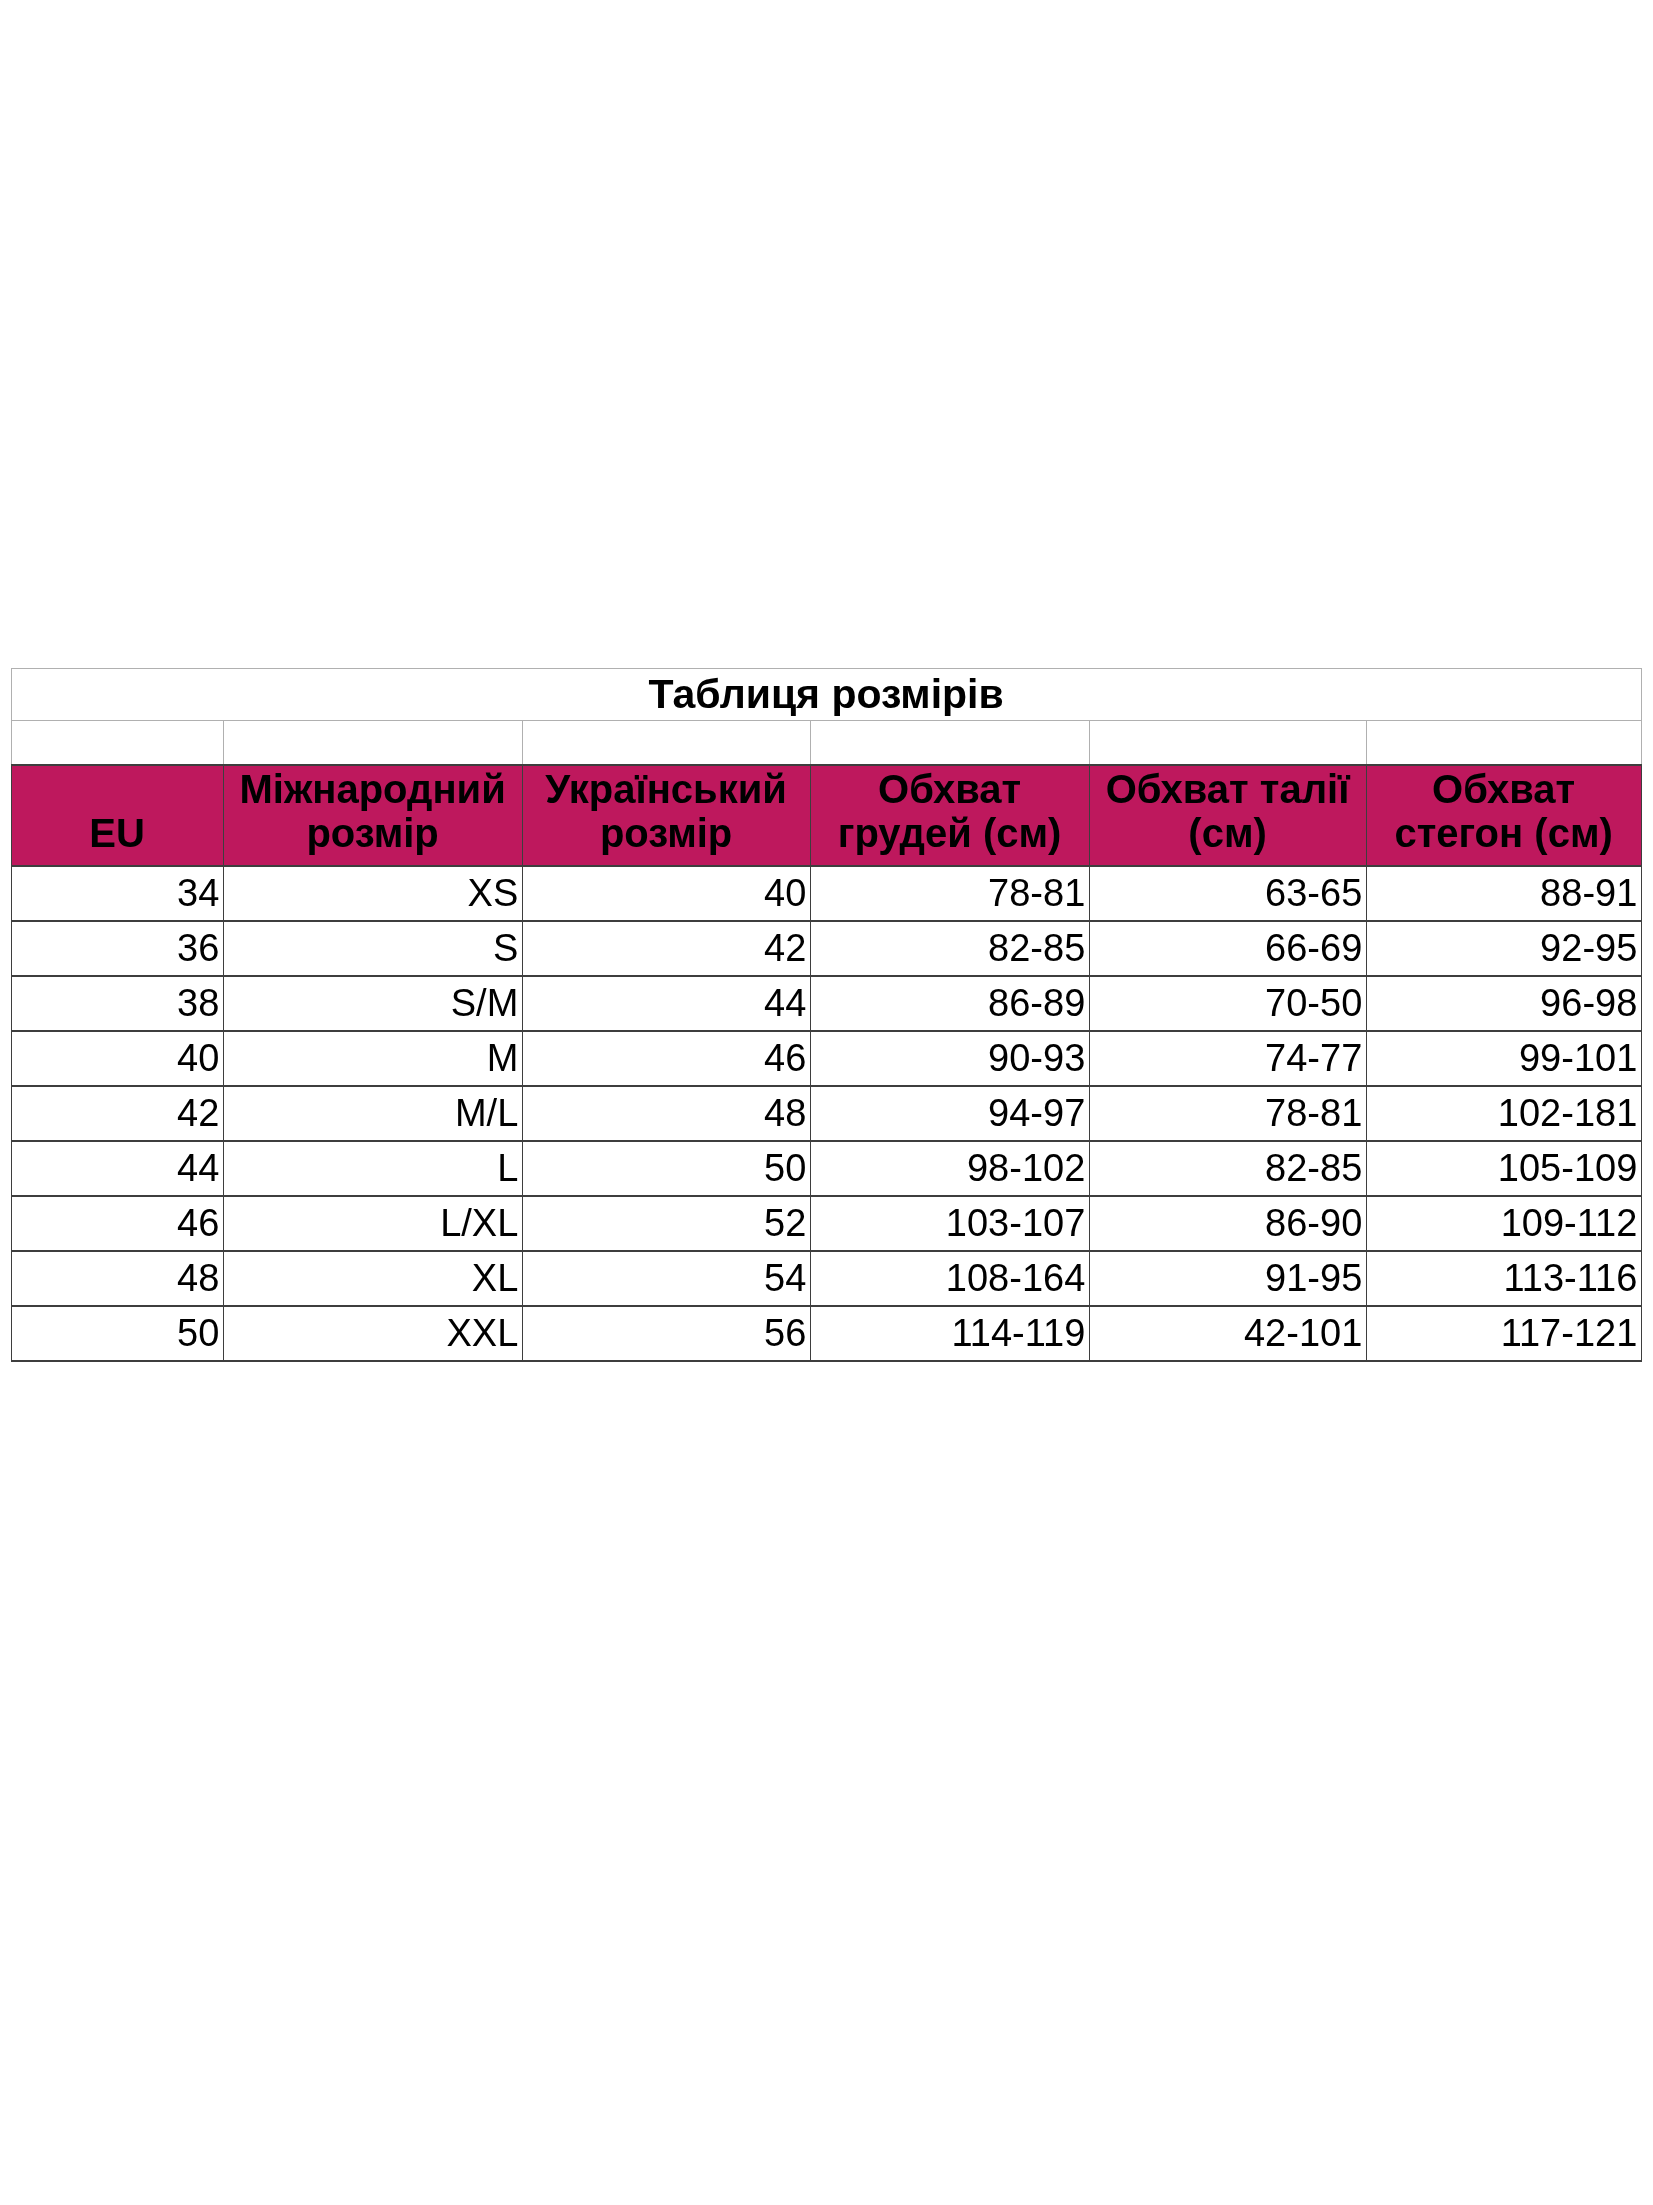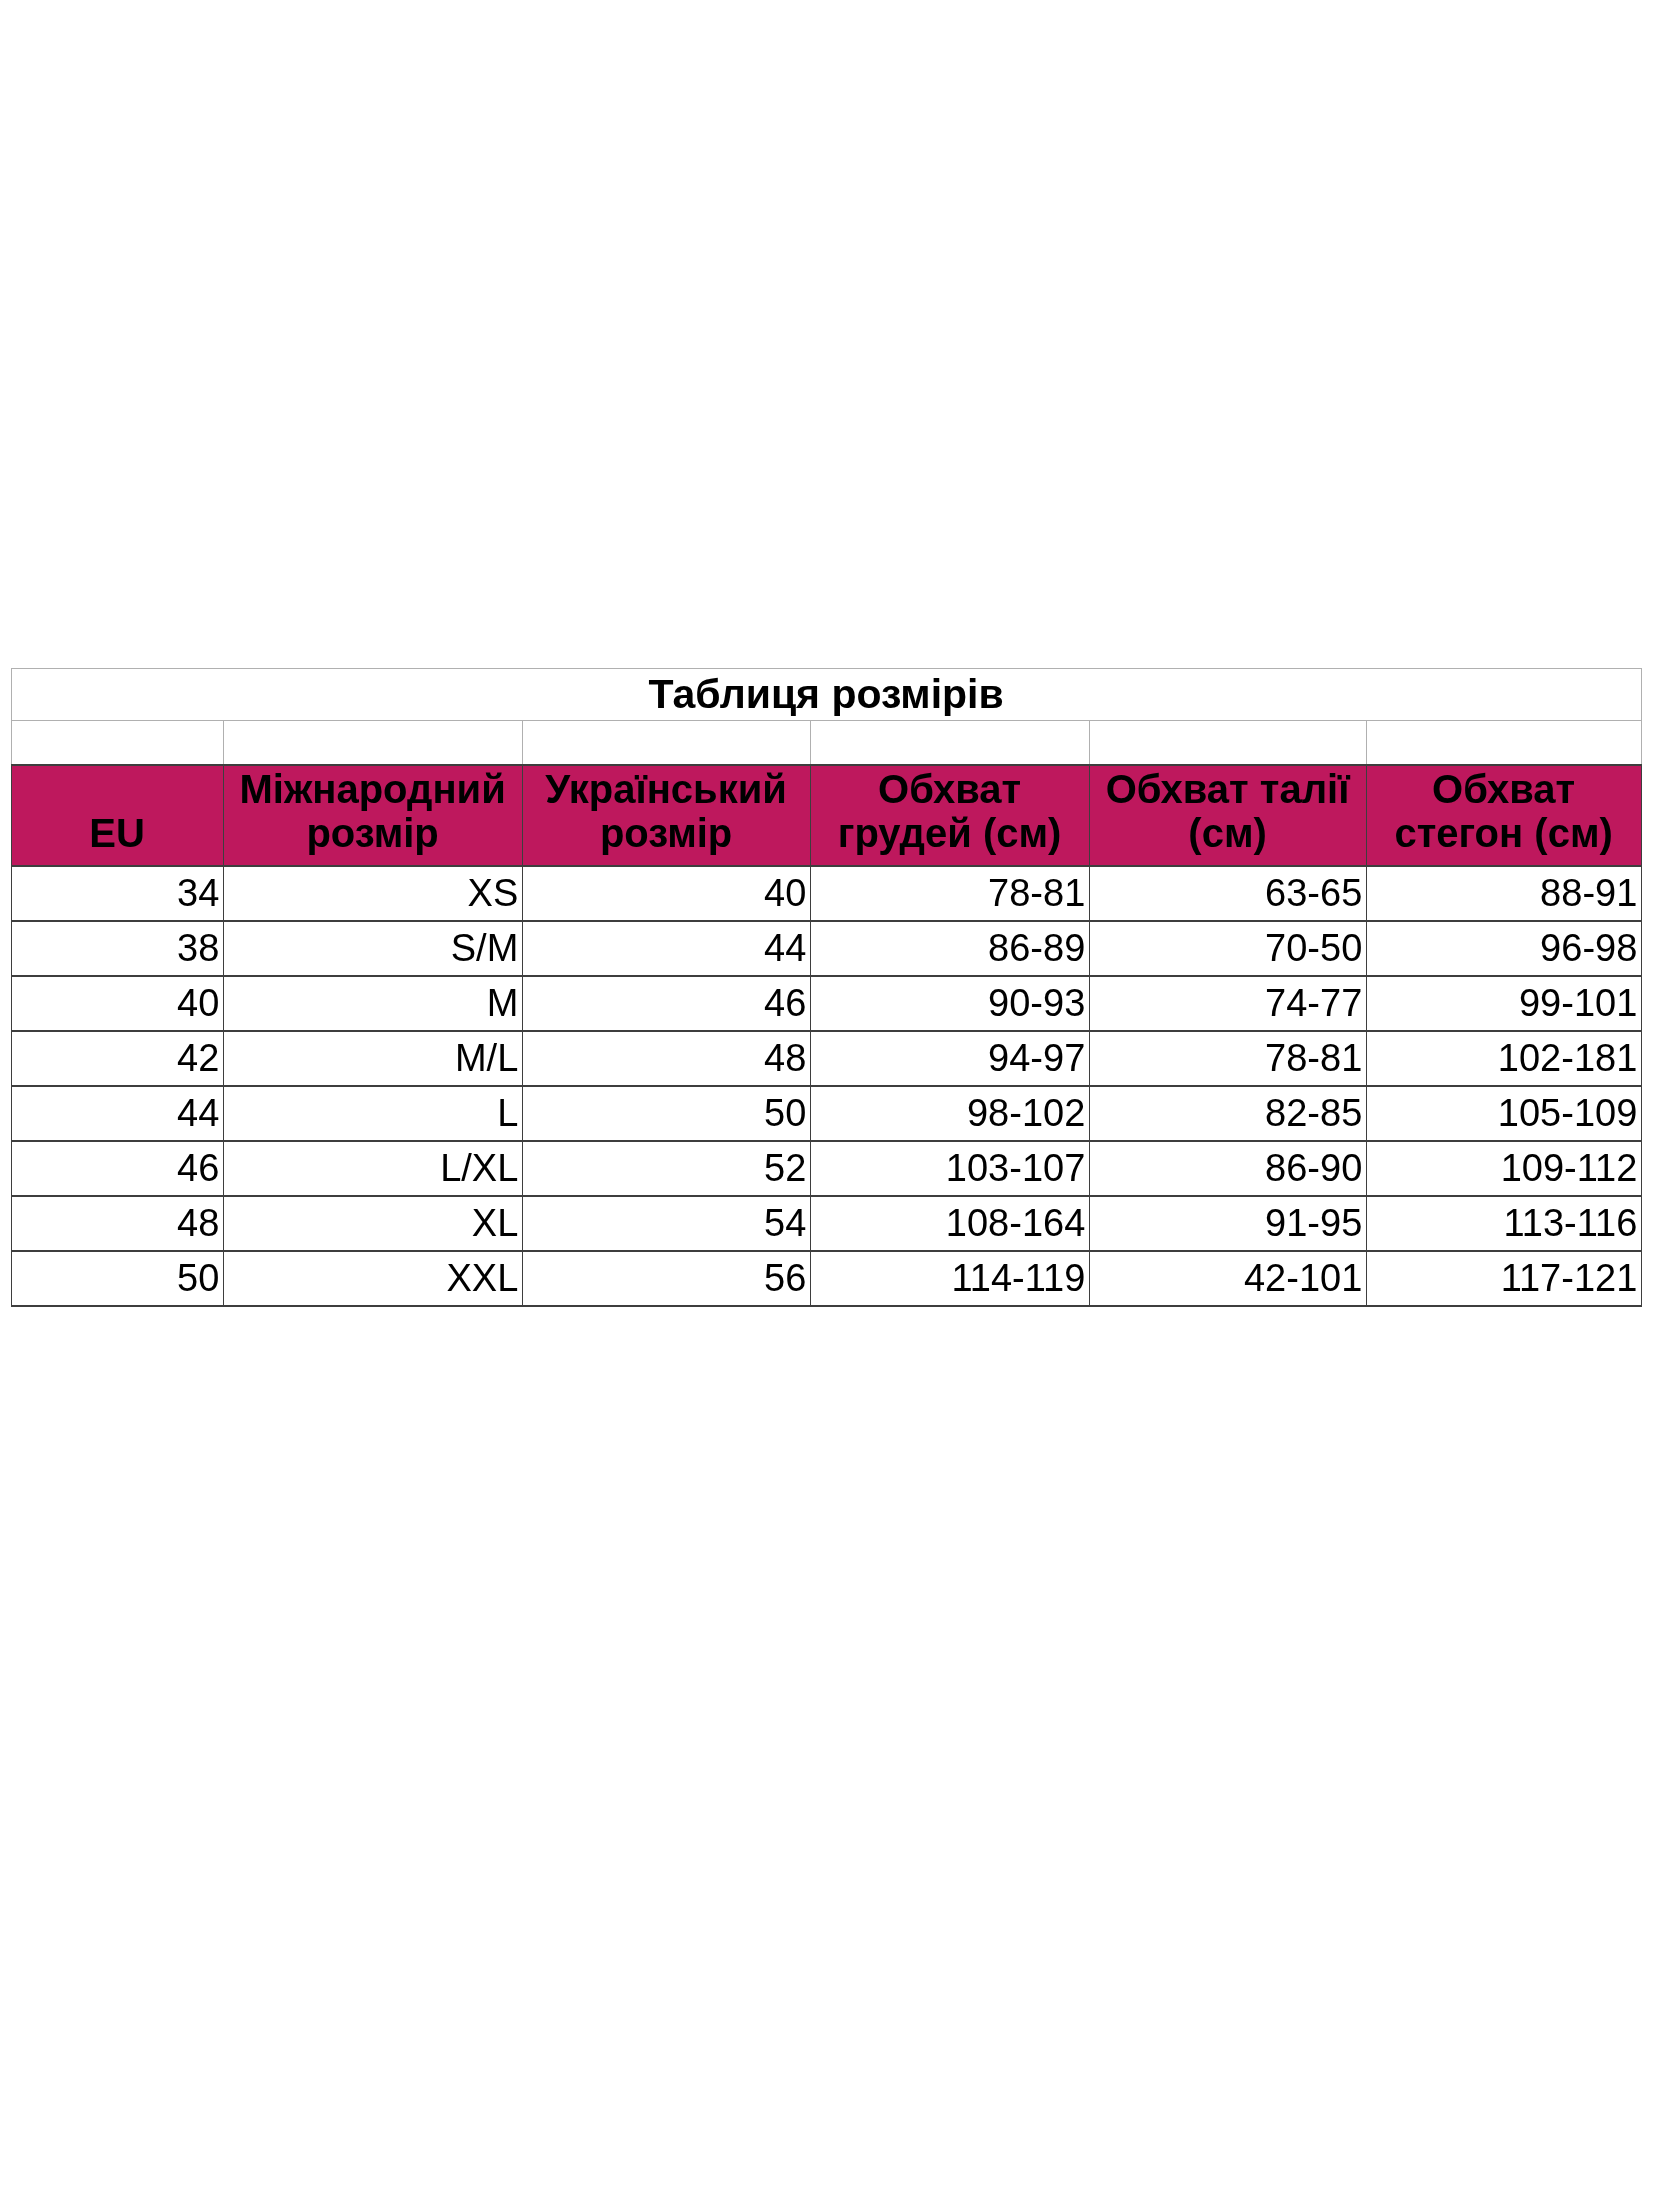--- a/index.html
+++ b/index.html
@@ -118,20 +118,28 @@
     <tbody id="table-body">
         <tr class="data-row">
           <td class="td">34</td>
           <td class="td">XS</td>
           <td class="td">40</td>
           <td class="td">78-81</td>
           <td class="td">63-65</td>
           <td class="td">88-91</td>
         </tr>
         <tr class="data-row">
+          <td class="td">36</td>
+          <td class="td">S</td>
+          <td class="td">42</td>
+          <td class="td">82-85</td>
+          <td class="td">66-69</td>
+          <td class="td">92-95</td>
+        </tr>
+        <tr class="data-row">
           <td class="td">38</td>
           <td class="td">S/M</td>
           <td class="td">44</td>
           <td class="td">86-89</td>
           <td class="td">70-50</td>
           <td class="td">96-98</td>
         </tr>
         <tr class="data-row">
           <td class="td">40</td>
           <td class="td">M</td>

